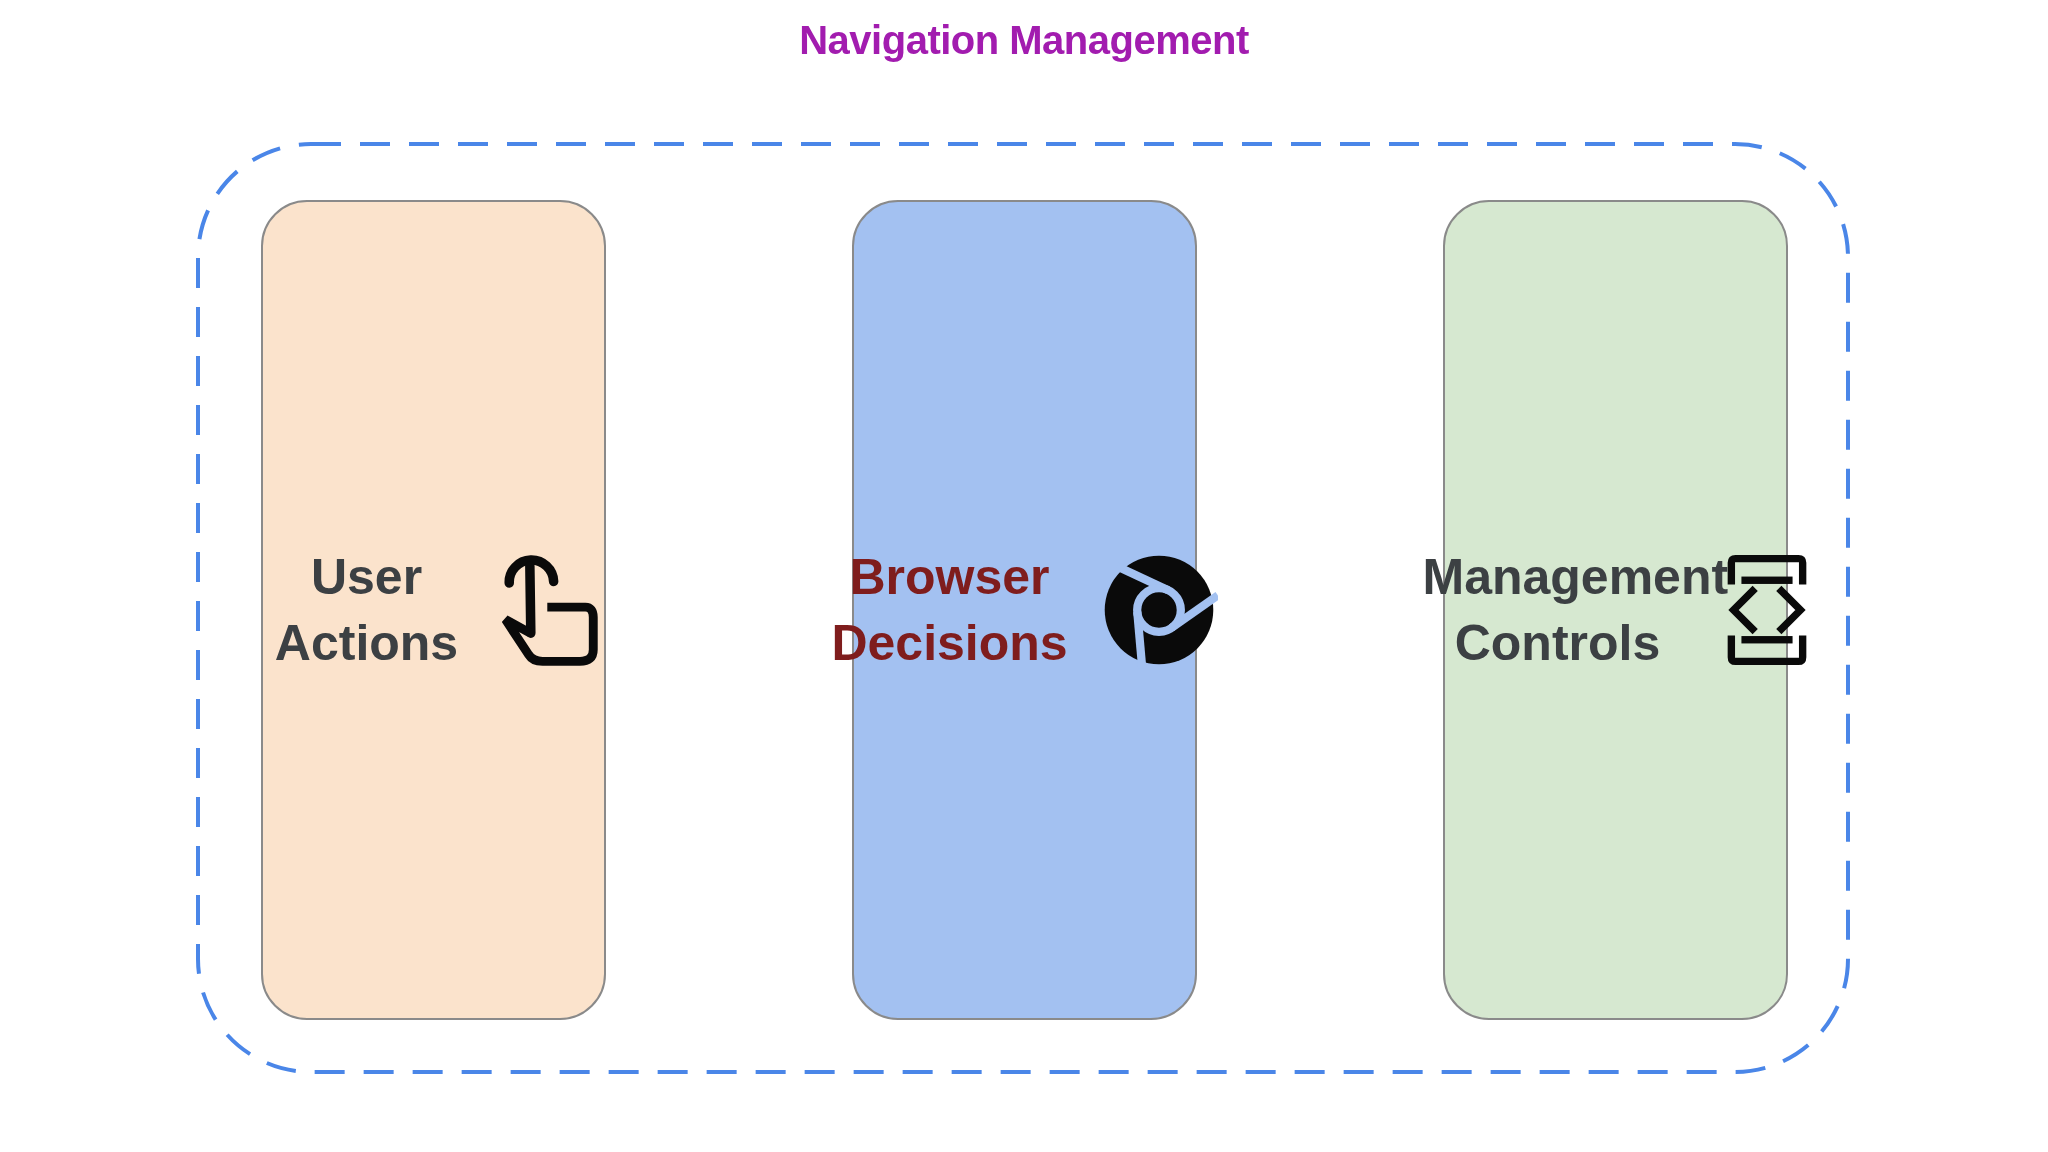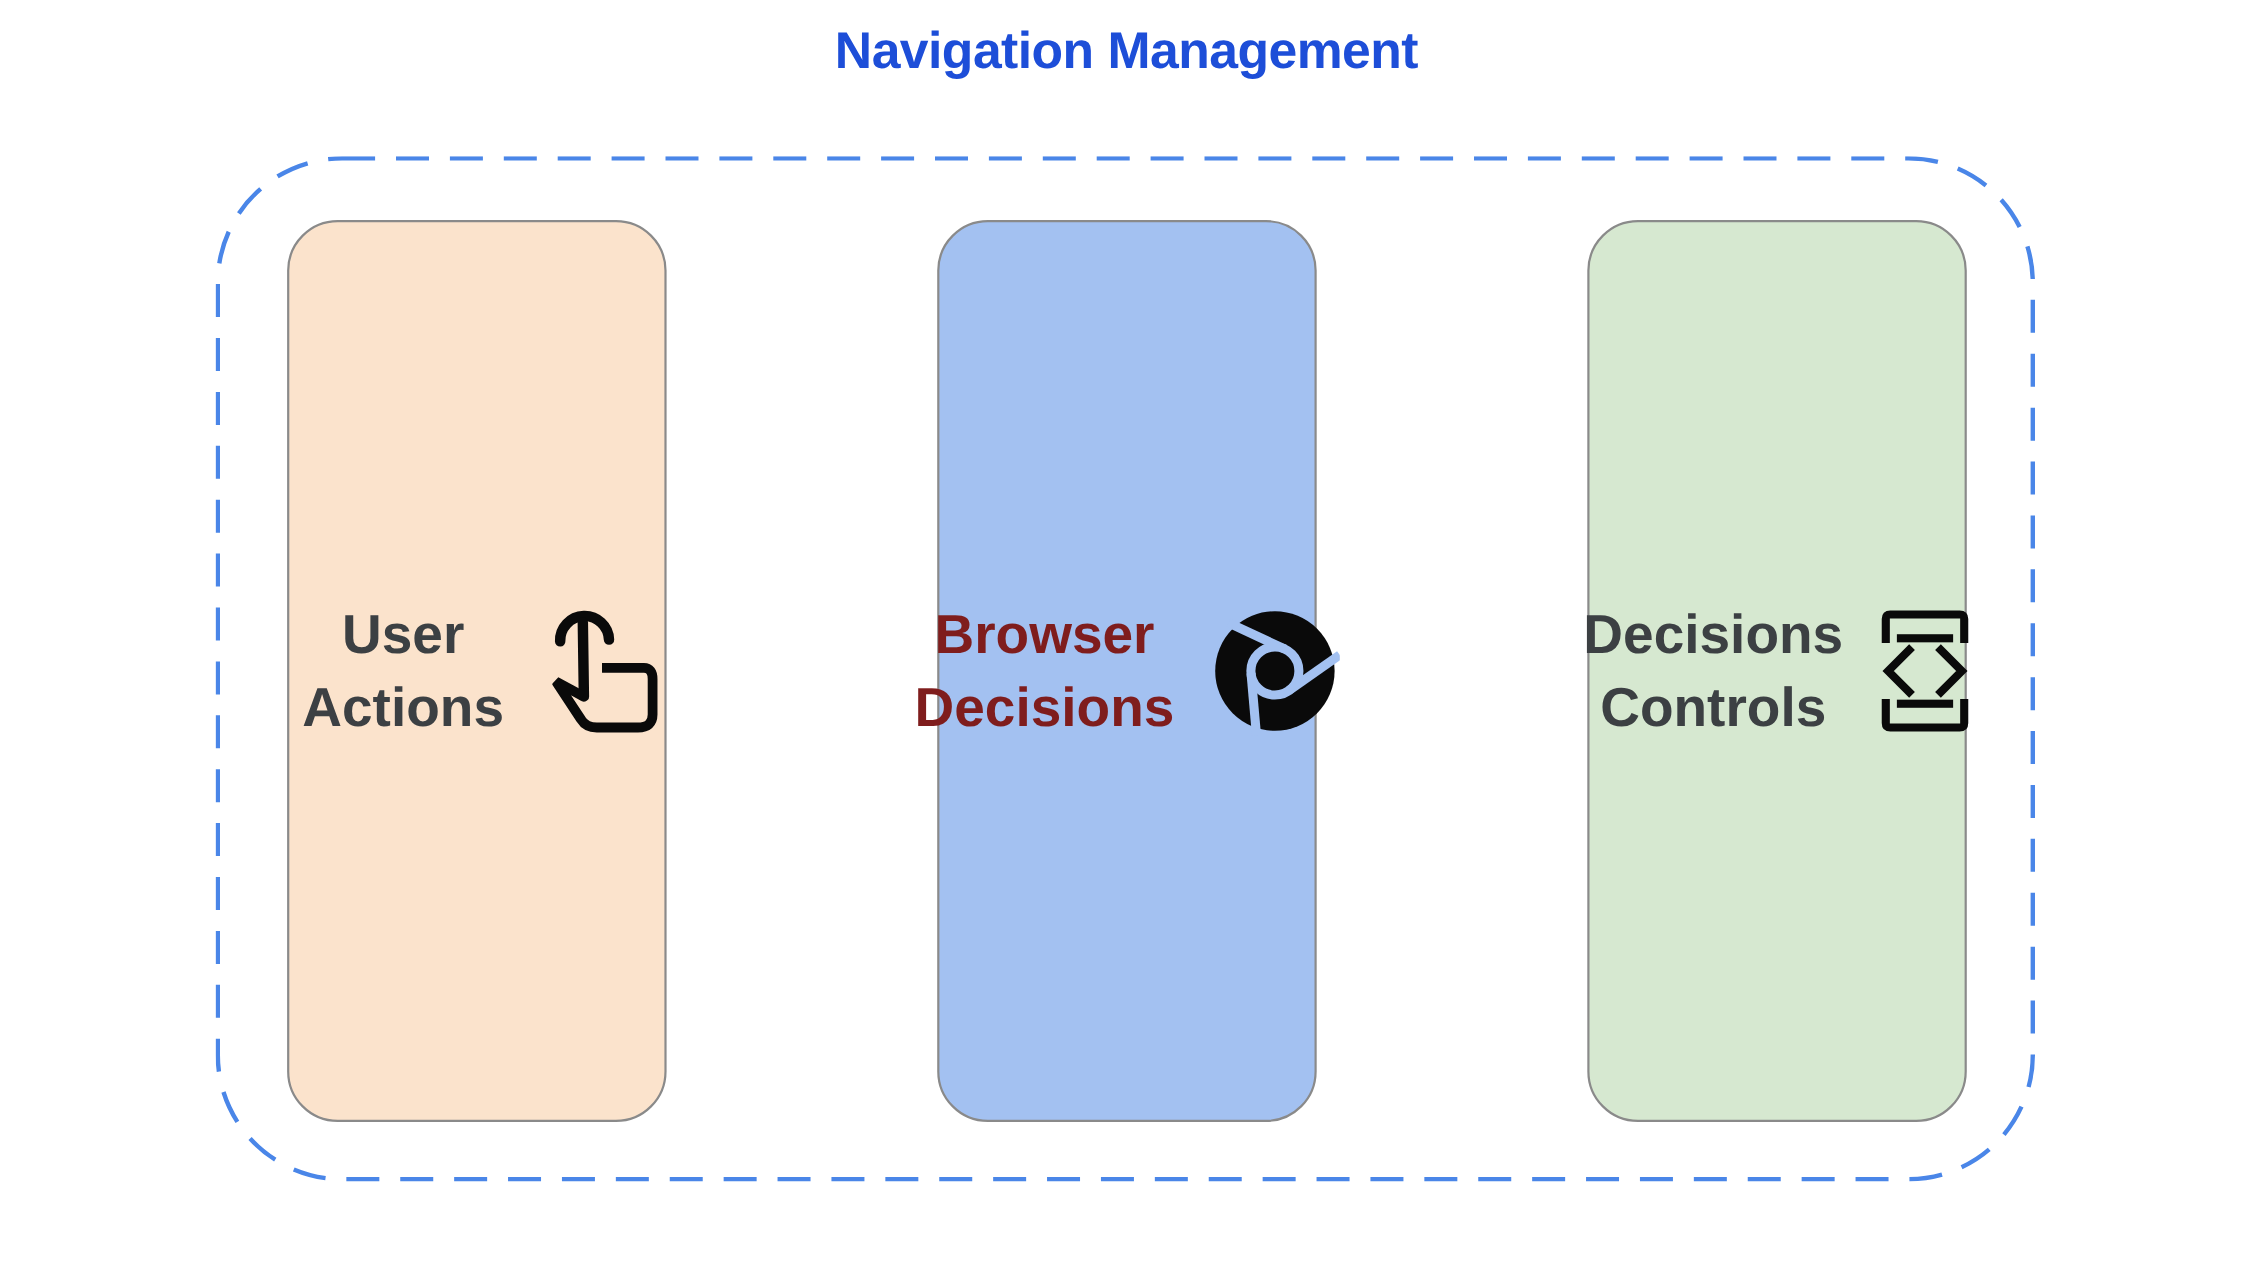--- a/index.html
+++ b/index.html
@@ -15,24 +15,24 @@
     background: #ffffff;
     overflow: hidden;
   }
   .title {
     position: absolute;
     top: 18px;
     left: 0;
     width: 100%;
     margin: 0;
     text-align: center;
-    font-size: 47px;
+    font-size: 40px;
     font-weight: 700;
     letter-spacing: -0.5px;
-    color: #1d4ed8;
+    color: #a21caf;
   }
   .dashed-container {
     position: absolute;
     left: 196px;
     top: 142px;
     width: 1654px;
     height: 932px;
     box-sizing: border-box;
     display: flex;
     justify-content: space-between;
@@ -112,21 +112,21 @@
           <path d="M 57.8 33.2 L 14.3 12.9" stroke="var(--card-bg)" stroke-width="7" stroke-linecap="butt"></path>
           <path d="M 31.6 51.6 L 35.8 99.4" stroke="var(--card-bg)" stroke-width="7" stroke-linecap="butt"></path>
           <path d="M 60.6 65.2 L 99.9 37.6" stroke="var(--card-bg)" stroke-width="7" stroke-linecap="butt"></path>
 
           <circle cx="50" cy="50" r="18.5" fill="none" stroke="var(--card-bg)" stroke-width="7"></circle>
         </svg>
       </div>
     </div>
 
     <div class="card" style="background-color: rgb(214, 232, 208); --card-bg: #D6E8D0; --icon-color: #0A0A0A;">
-      <div class="card-label" style="color: rgb(60, 64, 67);">Decisions Controls</div>
+      <div class="card-label" style="color: rgb(60, 64, 67);">Management Controls</div>
       <div class="icon-wrap">
         <svg width="84" height="118" viewBox="0 0 84 120" aria-hidden="true">
 
           <path d="M 2 34 L 2 12 Q 2 4 10 4 L 74 4 Q 82 4 82 12 L 82 34 L 74.5 34 L 74.5 11.5 L 9.5 11.5 L 9.5 34 Z" fill="var(--icon-color)"></path>
           <rect x="16" y="26" width="52" height="7.5" fill="var(--icon-color)"></rect>
 
           <polyline points="30,38 8,60 30,82" fill="none" stroke="var(--icon-color)" stroke-width="7.5" stroke-linejoin="miter" stroke-linecap="butt"></polyline>
           <polyline points="54,38 76,60 54,82" fill="none" stroke="var(--icon-color)" stroke-width="7.5" stroke-linejoin="miter" stroke-linecap="butt"></polyline>
 
           <path d="M 2 86 L 2 108 Q 2 116 10 116 L 74 116 Q 82 116 82 108 L 82 86 L 74.5 86 L 74.5 108.5 L 9.5 108.5 L 9.5 86 Z" fill="var(--icon-color)"></path>

